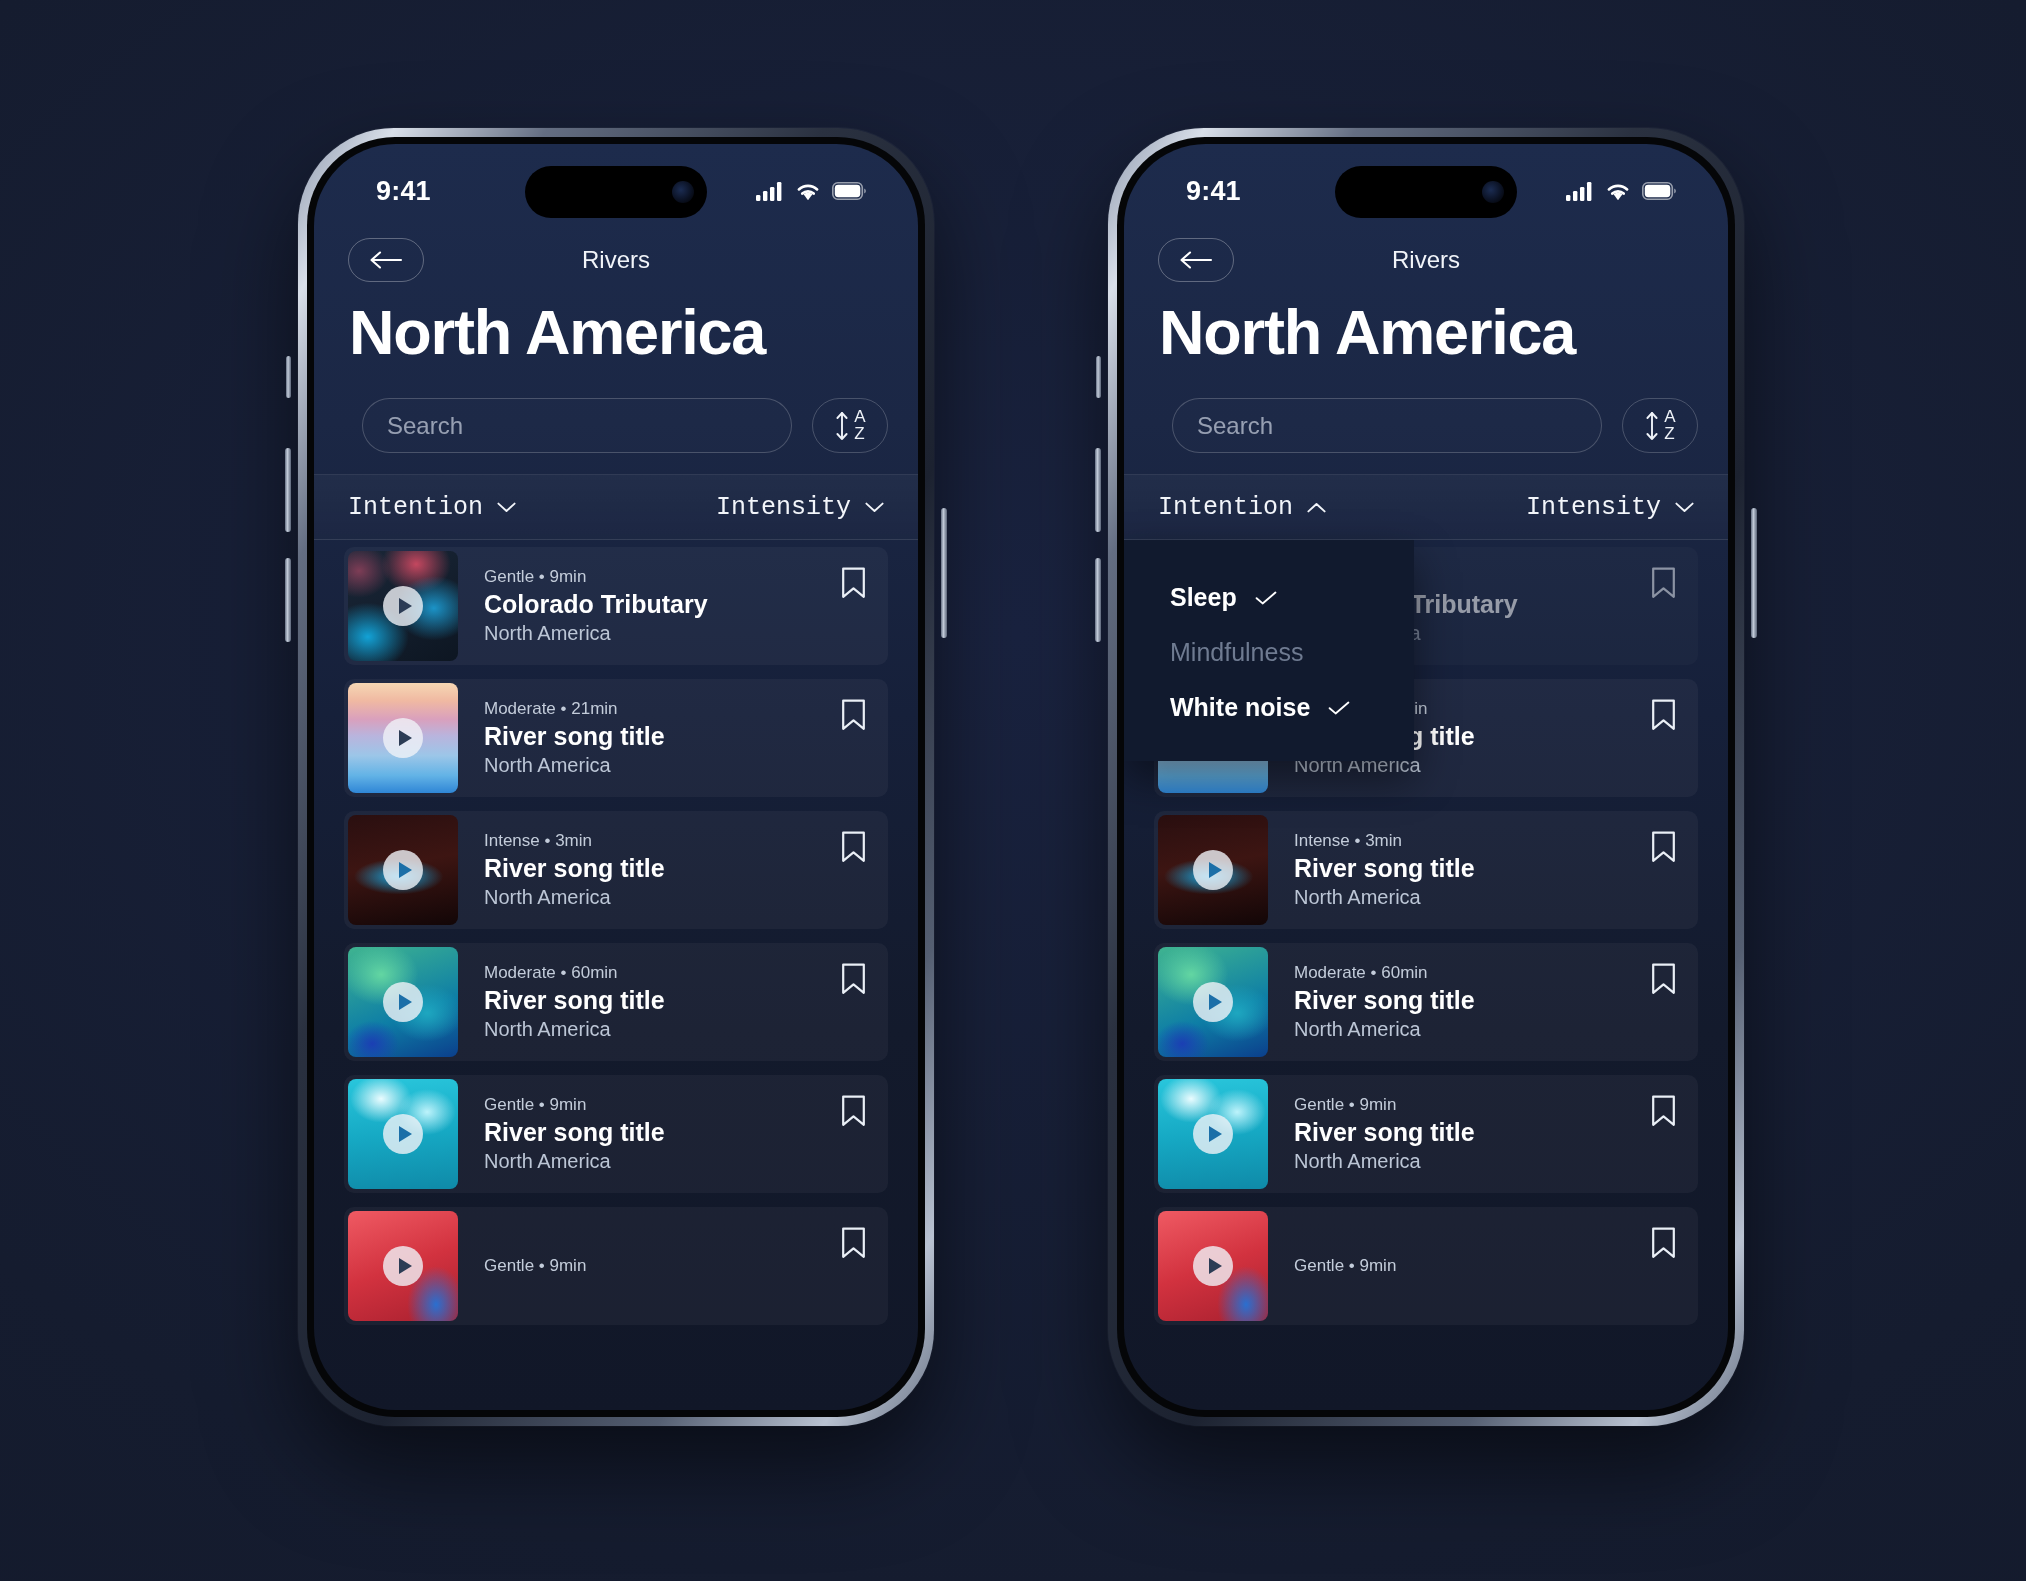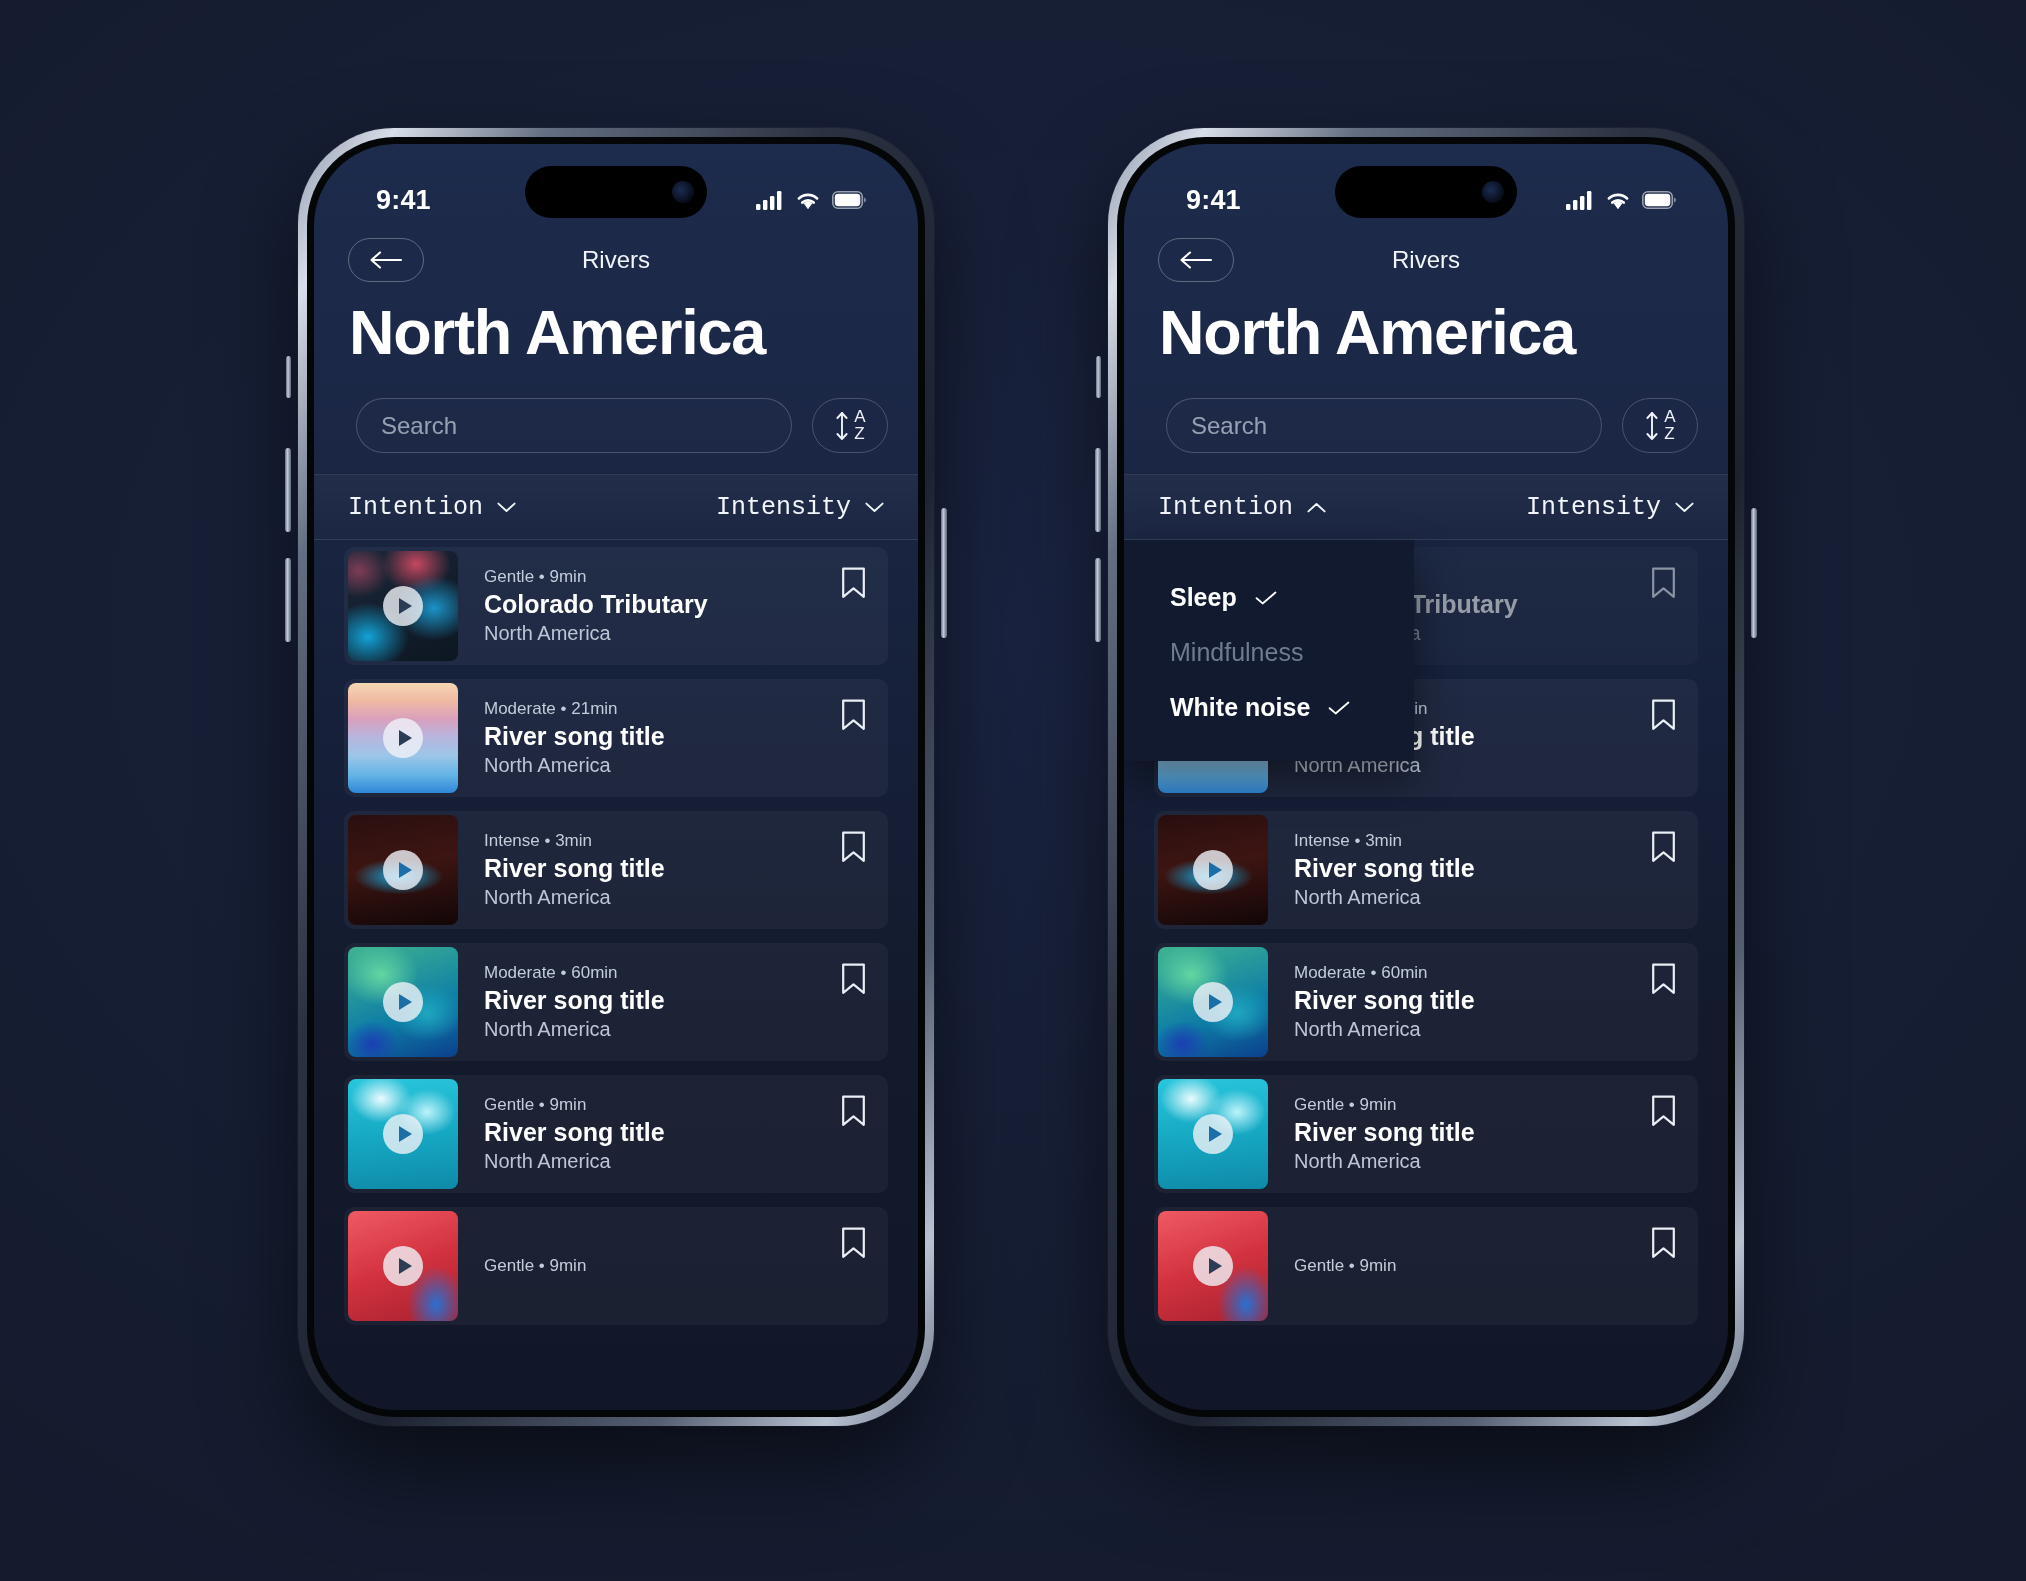--- a/index.html
+++ b/index.html
@@ -48,21 +48,21 @@
     background: linear-gradient(90deg,#646e82,#c3ccda 40%,#5a6478);
     border-radius: 3px;
   }
   .btn-side.mute  { left: -12px; top: 228px;  width: 5px; height: 42px; }
   .btn-side.volup { left: -13px; top: 320px;  width: 6px; height: 84px; }
   .btn-side.voldn { left: -13px; top: 430px;  width: 6px; height: 84px; }
   .btn-side.power { right: -13px; top: 380px; width: 6px; height: 130px; }
 
   
   .statusbar {
-    position: absolute; top: 9px; left: 0; right: 0; height: 78px;
+    position: absolute; top: 0; left: 0; right: 0; height: 78px;
     display: flex; align-items: center; justify-content: space-between;
     padding: 16px 52px 0 62px;
     z-index: 40;
   }
   .clock { color:#fff; font-size: 27px; font-weight: 700; letter-spacing:.2px; }
   .status-icons { display: flex; align-items: center; gap: 11px; }
   .dynamic-island {
     position: absolute; top: 22px; left: 50%; transform: translateX(-50%);
     width: 182px; height: 52px; border-radius: 26px; background: #000;
     z-index: 45;
@@ -90,21 +90,21 @@
     color:#f1f4f9; font-size: 24px; font-weight: 400; pointer-events:none;
   }
 
   
   .big-title {
     position:absolute; top: 152px; left: 35px; right: 20px;
     color: #fff; font-size: 63px; font-weight: 700; letter-spacing: -1.2px;
     z-index: 30;
   }
   .search-row {
-    position: absolute; top: 254px; left: 42px; right: 30px;
+    position: absolute; top: 254px; left: 48px; right: 30px;
     display:flex; align-items:center; gap: 20px; z-index: 30;
   }
   .search-field {
     flex: 1; height: 55px; border-radius: 28px;
     border: 1.3px solid rgba(255,255,255,.20);
     display: flex; align-items: center; padding: 0 24px;
     background: rgba(255,255,255,.012);
   }
   .search-field span { color: rgba(226,232,243,.62); font-size: 24px; }
   .sort-btn {

